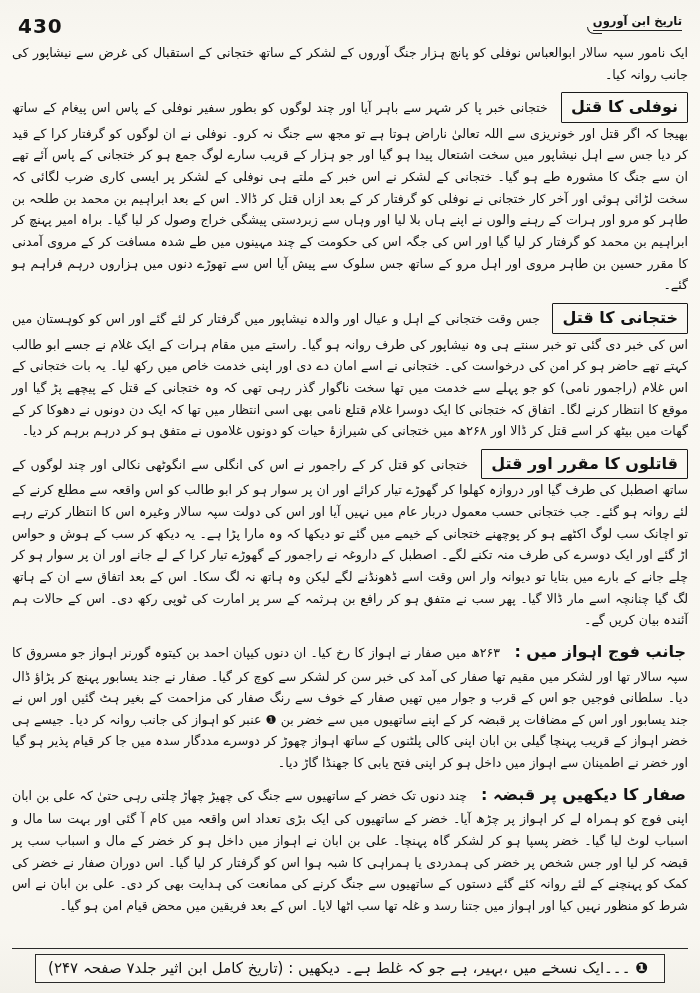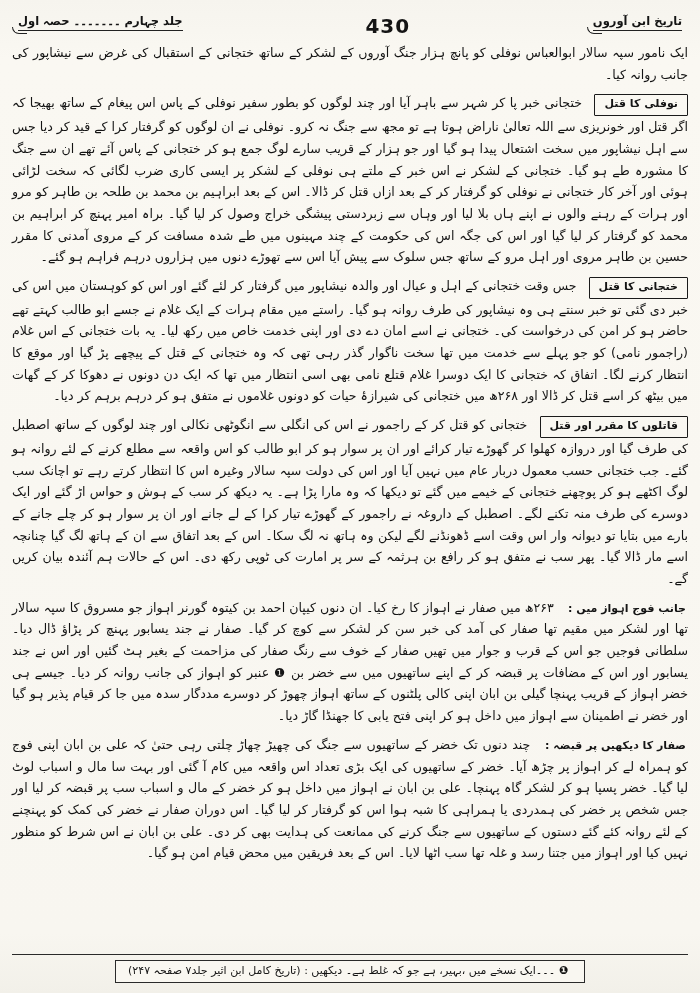--- a/index.html
+++ b/index.html
@@ -64,21 +64,21 @@
     font-size: 12.6px;
     line-height: 1.72;
     text-align: justify;
   }
   .content p {
     margin-bottom: 7px;
   }
   .sec-heading {
     display: inline-block;
     font-weight: bold;
-    font-size: 11px;
+    font-size: 16px;
     margin-inline-end: 8px;
     white-space: nowrap;
   }
   .sec-heading.boxed {
     border: 1.6px solid #1a1a1a;
     padding: 0px 9px 1px 9px;
     border-radius: 1px;
   }
   .sec-heading.plain {
     border: none;
@@ -92,40 +92,39 @@
   .footnote-area {
     margin-top: 4px;
     padding-top: 5px;
     border-top: 1.4px solid #2a2a2a;
     display: flex;
     justify-content: center;
   }
   .footnote-box {
     border: 1.3px solid #2a2a2a;
     padding: 2px 12px 3px 12px;
-    font-size: 11px;
+    font-size: 15px;
     line-height: 1.5;
     text-align: left;
     background: #f9f7f1;
   }
   .fn-marker {
     display: inline-block;
     font-weight: bold;
     margin-inline-start: 4px;
   }
 </style>
 </head>
 <body>
 
 <div class="page">
 
   <div class="header">
     <div class="title">تاریخ ابن آوروں</div>
     <div class="pagenum">430</div>
-    <div class="volume">جلد چہارم ۔۔۔۔۔۔۔ حصہ اول</div>
   </div>
 
   <div class="content">
 
     <p>
       <span>ایک نامور سپہ سالار ابوالعباس نوفلی کو پانچ ہزار جنگ آوروں کے لشکر کے ساتھ ختجانی کے استقبال کی غرض سے نیشاپور کی جانب روانہ کیا۔</span>
     </p>
 
     <p>
       <span class="sec-heading boxed">نوفلی کا قتل</span>

